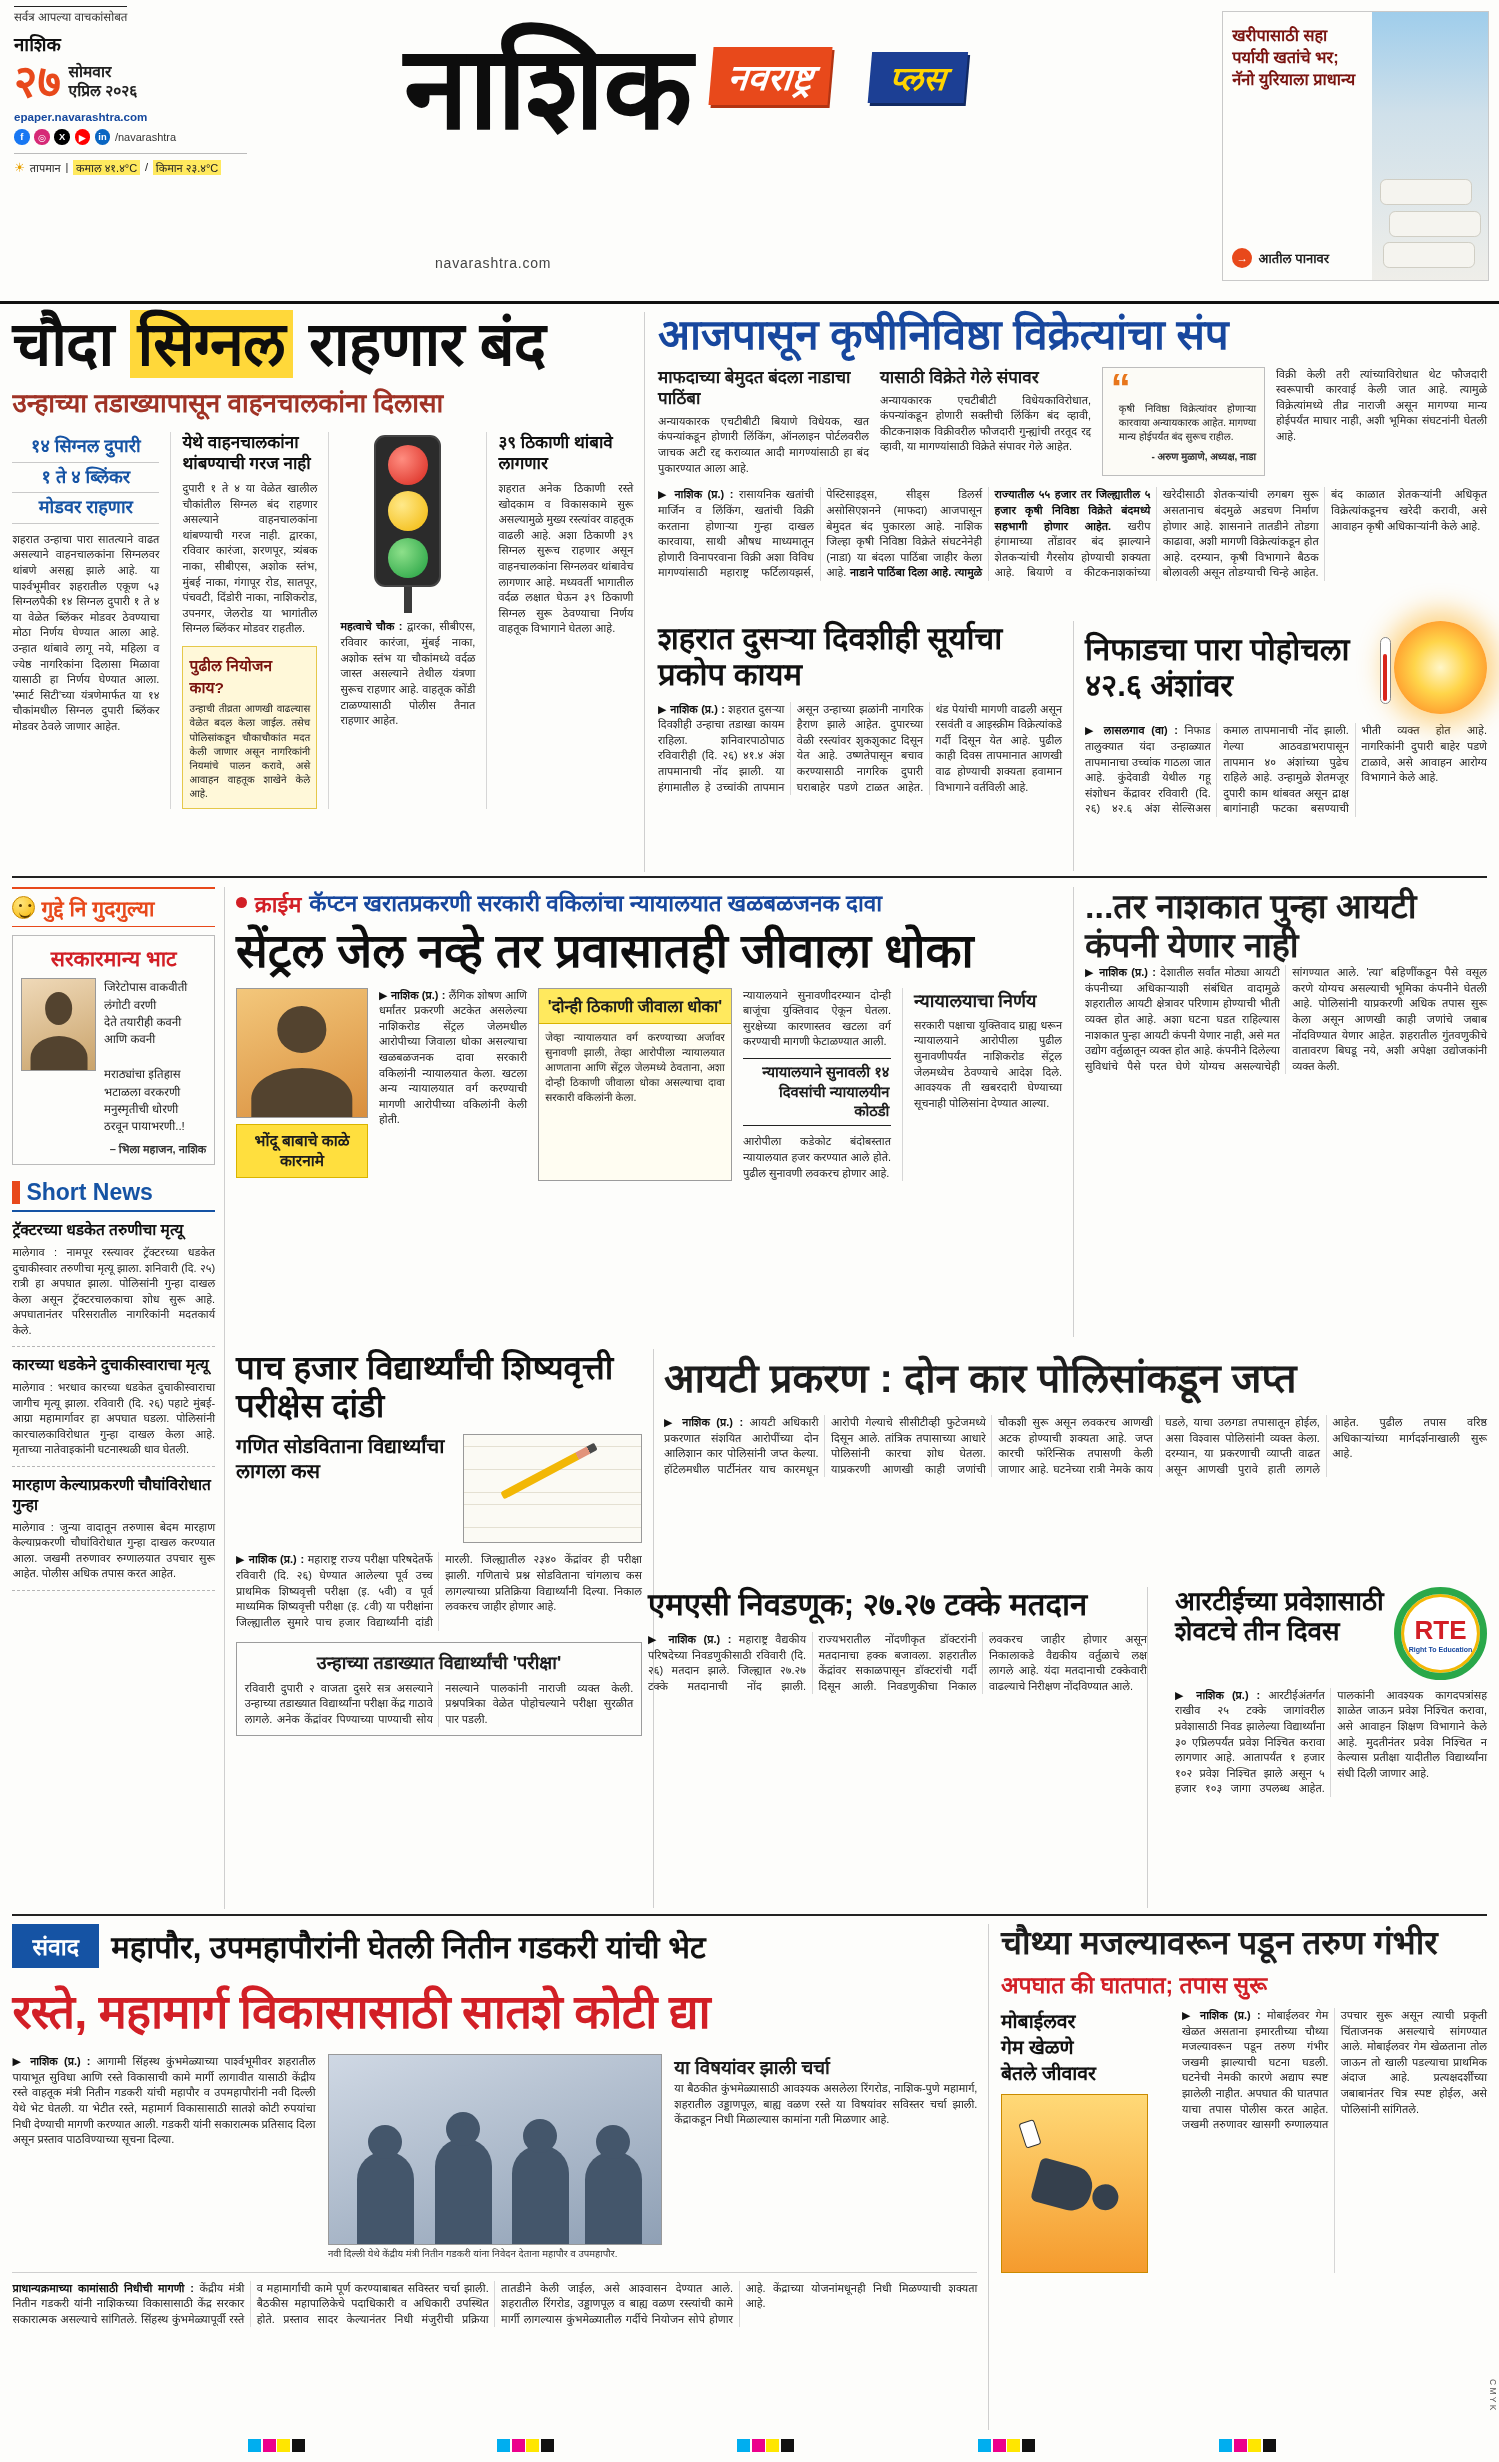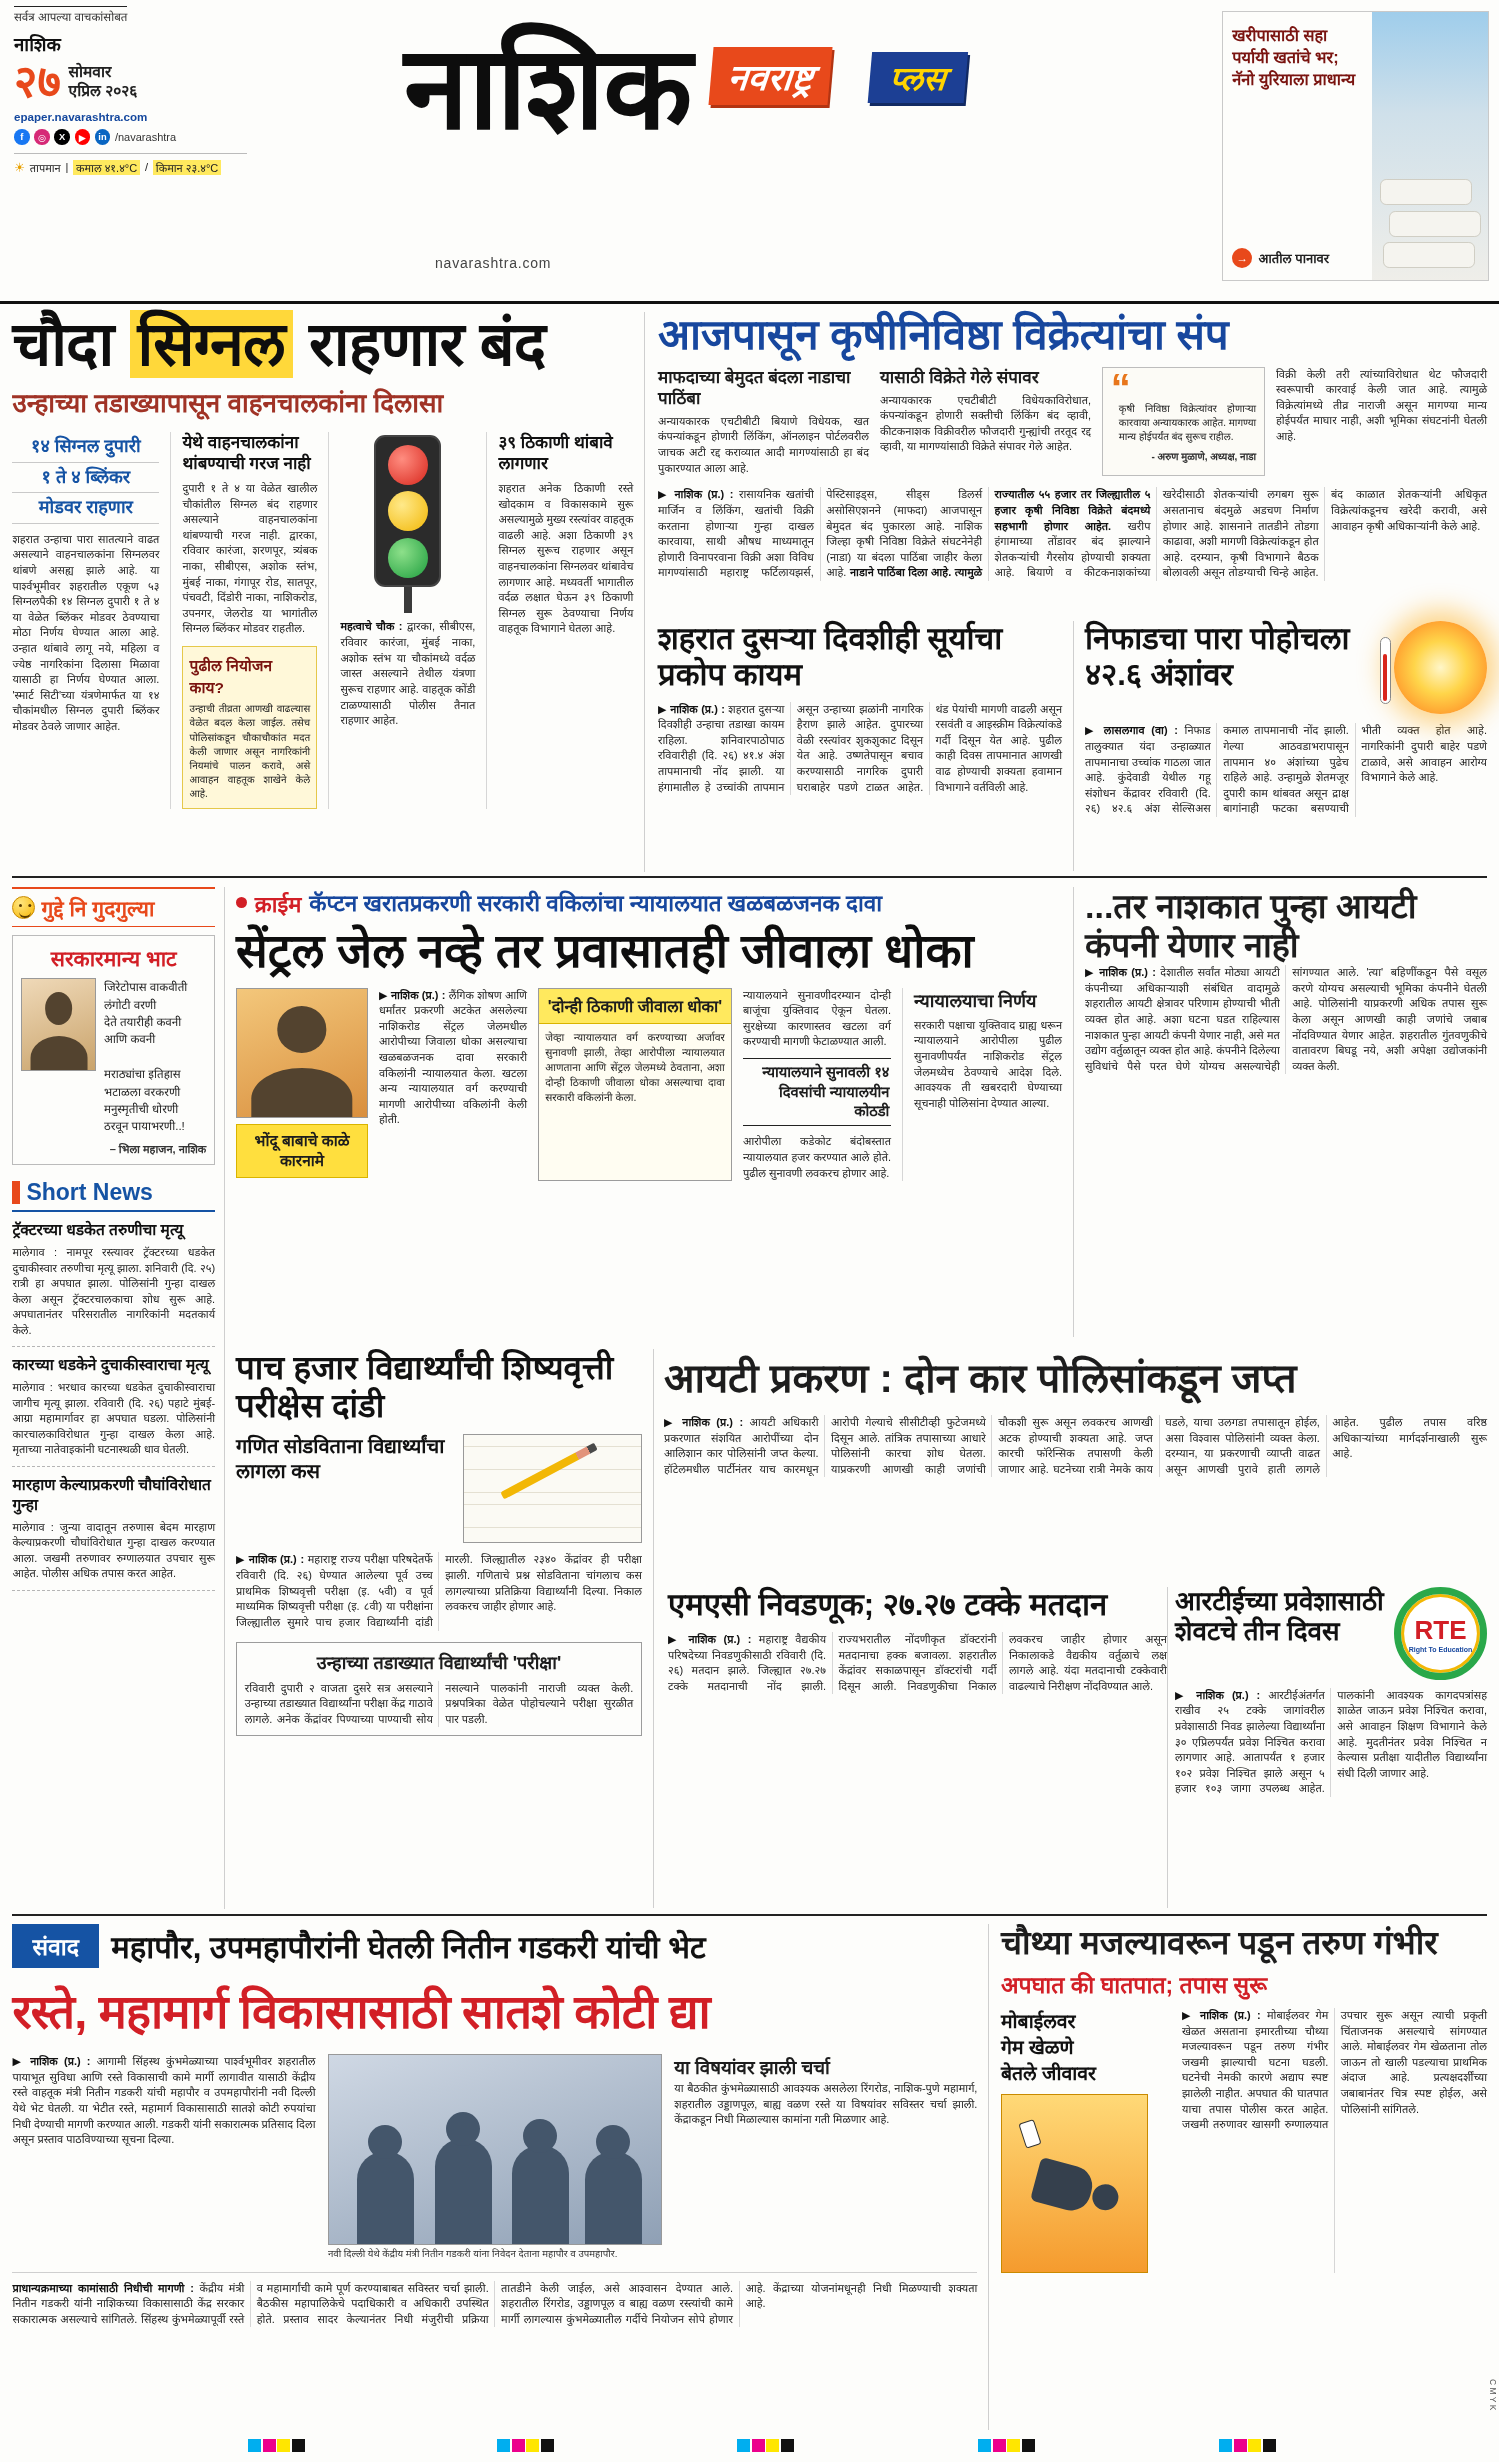--- a/index.html
+++ b/index.html
@@ -55,21 +55,21 @@
   #blk-strike  { left:658px; top:312px; width:829px; height:300px; }
   #blk-sun     { left:658px; top:621px; width:416px; height:250px; border-right:0.8px solid #cfcfcf; padding-right:11px; }
   #blk-nifad   { left:1085px; top:621px; width:402px; height:250px; }
   .divider-h { position:absolute; left:12.4px; width:1475px; height:1.6px; background:#222; }
   #div1 { top:876px; } #div2 { top:1914px; }
   #blk-rail    { left:12.4px; top:887px; width:213px; height:1022px; border-right:0.8px solid #cfcfcf; padding-right:9.3px; }
   #blk-crime   { left:236px; top:887px; width:838px; height:450px; border-right:0.8px solid #cfcfcf; padding-right:11px; }
   #blk-itco    { left:1085px; top:887px; width:402px; height:450px; }
   #blk-scholar { left:236px; top:1349px; width:418px; height:559px; border-right:0.8px solid #cfcfcf; padding-right:11px; }
   #blk-itcase  { left:664px; top:1349px; width:823px; height:227px; }
-  #blk-election{ left:668px; top:1587px; width:500px; height:321px; border-right:0.8px solid #cfcfcf; }
+  #blk-election{ left:648px; top:1587px; width:500px; height:321px; border-right:0.8px solid #cfcfcf; }
   #blk-rte     { left:1175px; top:1587px; width:312px; height:321px; }
   #blk-samvad  { left:12.4px; top:1924px; width:977px; height:506px; border-right:0.8px solid #cfcfcf; padding-right:11px; }
   #blk-fall    { left:1001px; top:1924px; width:486px; height:506px; }
 
   
   .h-signals { font-size:61px; font-weight:bold; letter-spacing:-0.8px; line-height:1.05; color:#0e0e0e; }
   .deck { margin-top:7.8px; font-size:26px; font-weight:bold; color:#a03326; }
   .h-blue { color:#17479e; font-size:42px; font-weight:bold; line-height:1.08; }
   .h-md { font-size:31px; font-weight:bold; line-height:1.15; color:#111; }
   .h-crime { font-size:47px; font-weight:bold; line-height:1.08; color:#0e0e0e; }
@@ -98,21 +98,21 @@
   .strike-band { display:flex; gap:11px; margin-top:9.3px; }
   .sb-col { flex:1; }
   .sb-col h3 { font-size:17px; font-weight:bold; margin-bottom:4.7px; line-height:1.25; }
   .quote-box { width:163px; border:0.8px solid #bdbdbd; padding:6.2px 7.8px; background:#fcfbf6; }
   .qmark { font-size:40px; line-height:.7; color:#e8761b; font-weight:bold; }
   .quote-box p { font-size:10px; line-height:1.4; text-align:justify;margin-left:8px; }
   .qby { margin-top:4.7px; font-size:10px; font-weight:bold; text-align:right; color:#333; }
   .strike-body { margin-top:11px; }
 
   
-  .nifad-head { display:flex; gap:11px; align-items:flex-start; }
+  .nifad-head { display:flex; gap:11px; align-items:center; }
   .sun-art { width:93px; height:93px; border-radius:50%; flex:0 0 auto;
     background:radial-gradient(circle,#fff6c8 0%,#ffd54a 40%,#ff9d2e 75%,#ff7a00 100%);
     box-shadow:0 0 26px 11px rgba(255,166,0,.45); position:relative; }
   .thermo { position:absolute; left:-14px; top:15.5px; width:11px; height:67px; background:#fff; border:1.6px solid #888; border-radius:6.2px; }
   .thermo::after { content:""; position:absolute; left:1.6px; bottom:1.6px; width:4.7px; height:47px; background:#d8261c; border-radius:3.1px; }
 
   
   .humor-head { display:flex; align-items:center; gap:6.2px; font-size:21px; font-weight:bold; color:#e8491b; border-top:2.3px solid #e8491b; border-bottom:0.8px solid #e8491b; padding:4.7px 0; }
   .smiley { width:23px; height:23px; border-radius:50%; background:radial-gradient(circle at 35% 30%,#ffe680,#f7b500); border:0.8px solid #c98a00; position:relative; flex:0 0 auto; }
   .smiley::before { content:""; position:absolute; left:5.4px; top:7px; width:3.1px; height:3.1px; border-radius:50%; background:#5a3b00; box-shadow:9.3px 0 0 #5a3b00; }

